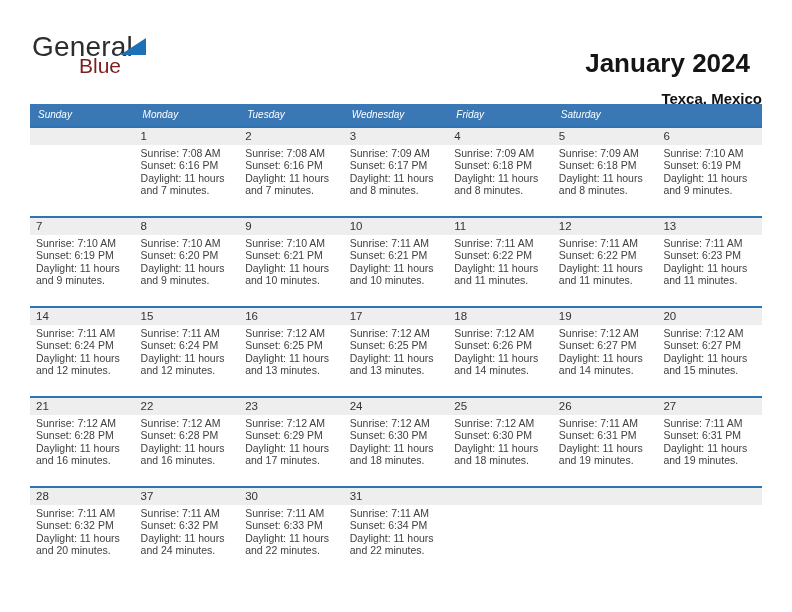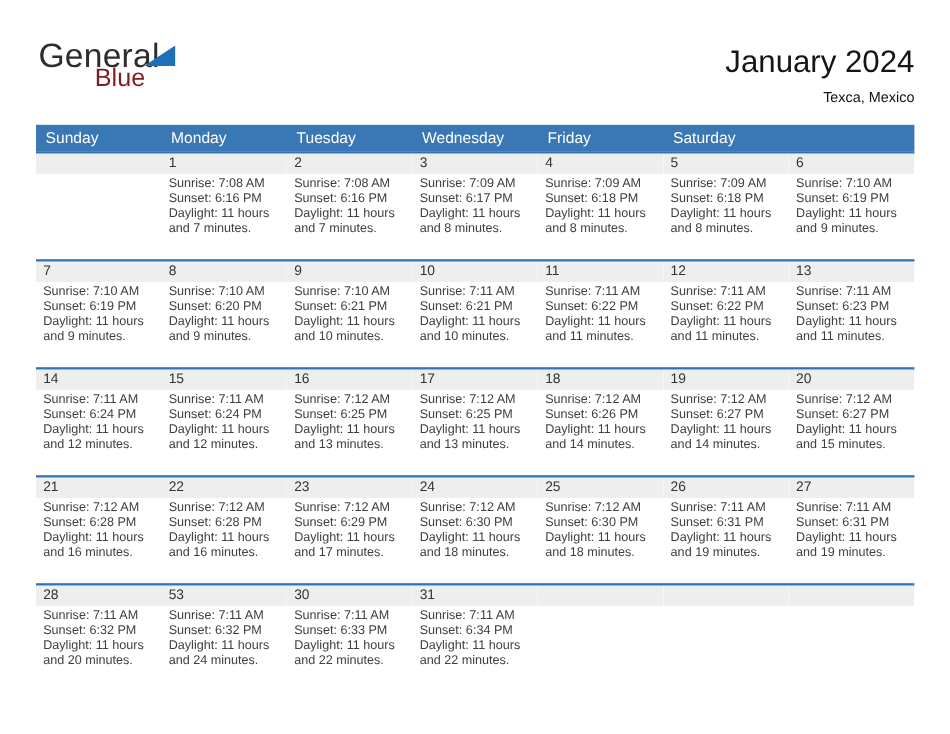--- a/index.html
+++ b/index.html
@@ -9,32 +9,32 @@
     font-family:"Liberation Sans", sans-serif;
     position:relative;
     overflow:hidden;
   }
   
   .logo { position:absolute; left:32px; top:36px; width:120px; height:48px; }
   .logo-top { font-size:28px; color:#2d2d2d; letter-spacing:0.2px; line-height:21px; }
   .logo-tri { position:absolute; left:88px; top:2px; }
   .logo-bottom { position:absolute; left:47px; top:19px; font-size:21px; color:#7f1d1d; line-height:21px; }
   .title-block { position:absolute; right:30px; top:36px; text-align:right; }
-  .page-title { font-size:26px; font-weight:400; color:#151515; margin:0; line-height:30px; }
-  .page-location { font-size:12px; font-weight:400; color:#111; margin-top:8px; }
+  .page-title { font-size:26px; font-weight:700; color:#151515; margin:12px; line-height:30px; }
+  .page-location { font-size:15px; font-weight:700; color:#111; margin-top:8px; }
 
   
   .calendar { position:absolute; left:30px; top:104px; width:732px; }
   .dow-row {
     display:grid; grid-template-columns:repeat(7,1fr);
     background:var(--header-bg); height:22px;
   }
   .dow {
-    color:#ffffff; font-size:13px; line-height:22px;
-    padding-left:8px; white-space:nowrap; overflow:hidden;
+    color:#ffffff; font-size:10px; line-height:22px;
+    padding-left:8px; white-space:nowrap; overflow:hidden;font-style:italic;
   }
   .week-row {
     display:grid; grid-template-columns:repeat(7,1fr);
     border-top:2px solid var(--row-border);
     height:88px;
   }
   .day-cell { overflow:hidden; }
   .day-num {
     height:17px; background:var(--strip-bg);
     font-size:11.5px; line-height:17px; padding-left:6px;
@@ -330,21 +330,21 @@
         <div class="day-cell">
           <div class="day-num">28</div>
           <div class="day-info">
             <div>Sunrise: 7:11 AM</div>
             <div>Sunset: 6:32 PM</div>
             <div>Daylight: 11 hours</div>
             <div>and 20 minutes.</div>
           </div>
         </div>
         <div class="day-cell">
-          <div class="day-num">53</div>
+          <div class="day-num">37</div>
           <div class="day-info">
             <div>Sunrise: 7:11 AM</div>
             <div>Sunset: 6:32 PM</div>
             <div>Daylight: 11 hours</div>
             <div>and 24 minutes.</div>
           </div>
         </div>
         <div class="day-cell">
           <div class="day-num">30</div>
           <div class="day-info">

